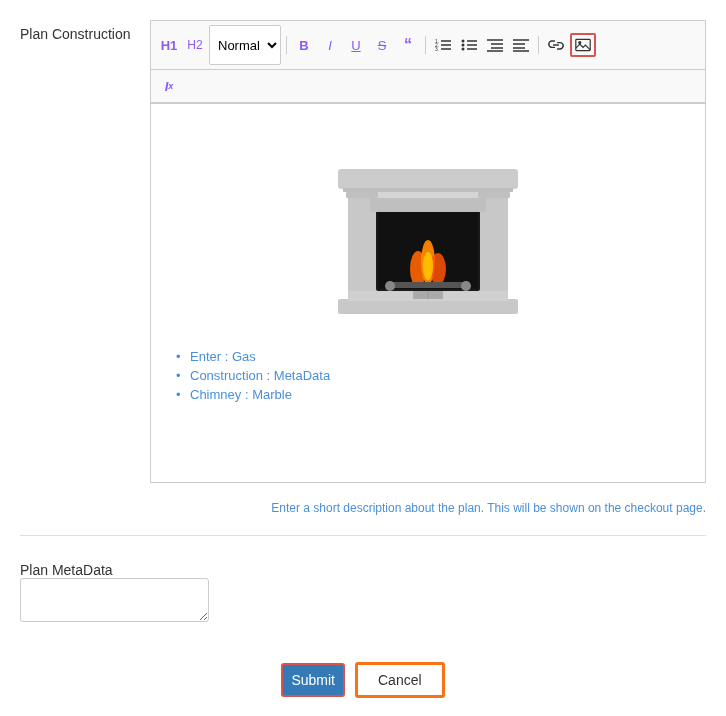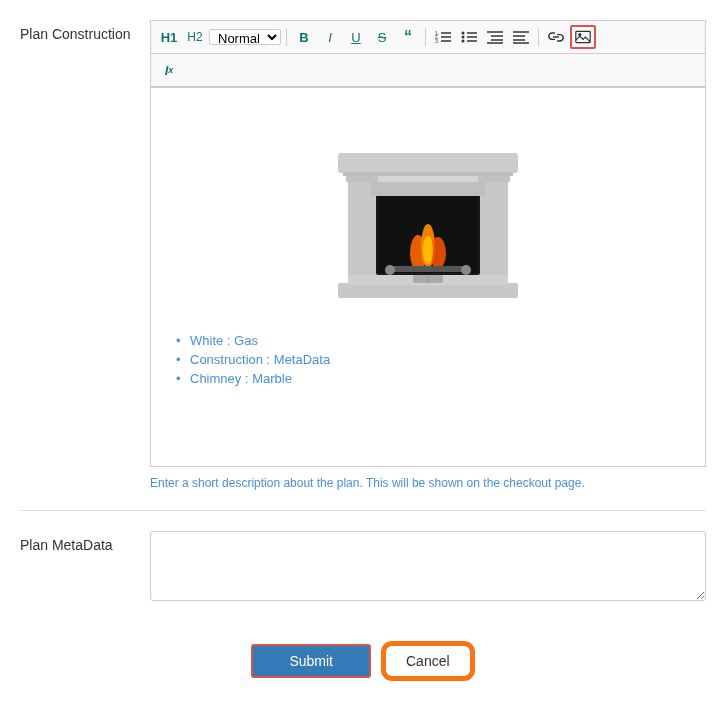--- a/index.html
+++ b/index.html
@@ -52,34 +52,34 @@
     .toolbar-btn {
       display: inline-flex;
       align-items: center;
       justify-content: center;
       min-width: 24px;
       height: 24px;
       border: none;
       background: transparent;
       cursor: pointer;
       font-size: 13px;
-      color: #0f766e;
+      color: #8b5cf6;
       border-radius: 2px;
       padding: 0 3px;
     }
 
     .toolbar-btn.active-btn {
       border: 2px solid #d9534f;
     }
 
     .toolbar-select {
       border: 1px solid #ccc;
       background: #fff;
       font-size: 13px;
-      height: 16px;
+      height: 40px;
       padding: 0 4px;
       border-radius: 2px;
       cursor: pointer;
     }
 
     .toolbar-separator {
       width: 1px;
       height: 18px;
       background: #ccc;
       margin: 0 3px;
@@ -128,34 +128,36 @@
     }
 
     .editor-list li::before {
       content: '•';
       position: absolute;
       left: 0;
       color: #4a90d9;
     }
 
     .helper-text {
-      margin-top: 9px;
+      margin-top: 18px;
       font-size: 12px;
       color: #666;
+      text-align: right;
     }
 
     .helper-text span {
       color: #4a90d9;
     }
 
     
     .metadata-row {
       display: flex;
       align-items: flex-start;
       margin-bottom: 30px;
+      flex-direction: column;
     }
 
     .metadata-textarea {
       flex: 1;
       height: 70px;
       border: 1px solid #ccc;
       border-radius: 3px;
       padding: 6px;
       font-size: 13px;
       resize: vertical;
@@ -168,34 +170,34 @@
       align-items: center;
       justify-content: center;
       gap: 10px;
       padding-top: 10px;
     }
 
     .btn-submit {
       background: #337ab7;
       color: #fff;
       border: 2px solid #d9534f;
-      padding: 7px 36px;
+      padding: 7px 8px;
       font-size: 14px;
       cursor: pointer;
       border-radius: 3px;
     }
 
     .btn-cancel {
       background: #fff;
       color: #333;
-      border: 5px solid #f97316;
+      border: 3px solid #f97316;
       padding: 7px 20px;
       font-size: 14px;
       cursor: pointer;
-      border-radius: 11px;
+      border-radius: 3px;
     }
 
     .icon-bold { font-weight: bold; }
     .icon-italic { font-style: italic; }
     .icon-underline { text-decoration: underline; }
     .icon-strike { text-decoration: line-through; }
   </style>
 </head>
 <body>
 
@@ -327,21 +329,21 @@
 
             <rect x="85" y="177" width="30" height="8" rx="1" fill="#aaaaaa"></rect>
             <line x1="100" y1="177" x2="100" y2="185" stroke="#999" stroke-width="1"></line>
 
             <circle cx="62" cy="172" r="5" fill="#888"></circle>
             <circle cx="138" cy="172" r="5" fill="#888"></circle>
           </svg>
         </div>
 
         <ul class="editor-list">
-          <li>White : Gas</li>
+          <li>Enter : Gas</li>
           <li>Construction : MetaData</li>
           <li>Chimney : Marble</li>
         </ul>
       </div>
 
       <div class="helper-text">
         <span>Enter a short description about the plan. This will be shown on the </span><span style="color:#4a90d9;">checkout page</span><span>.</span>
       </div>
 
     </div>

